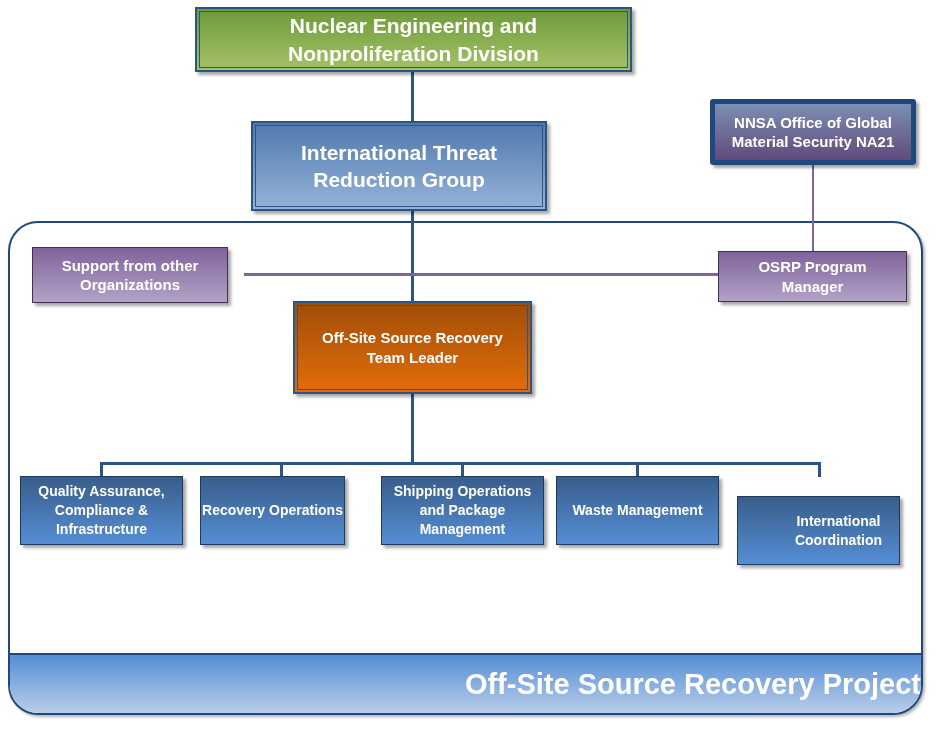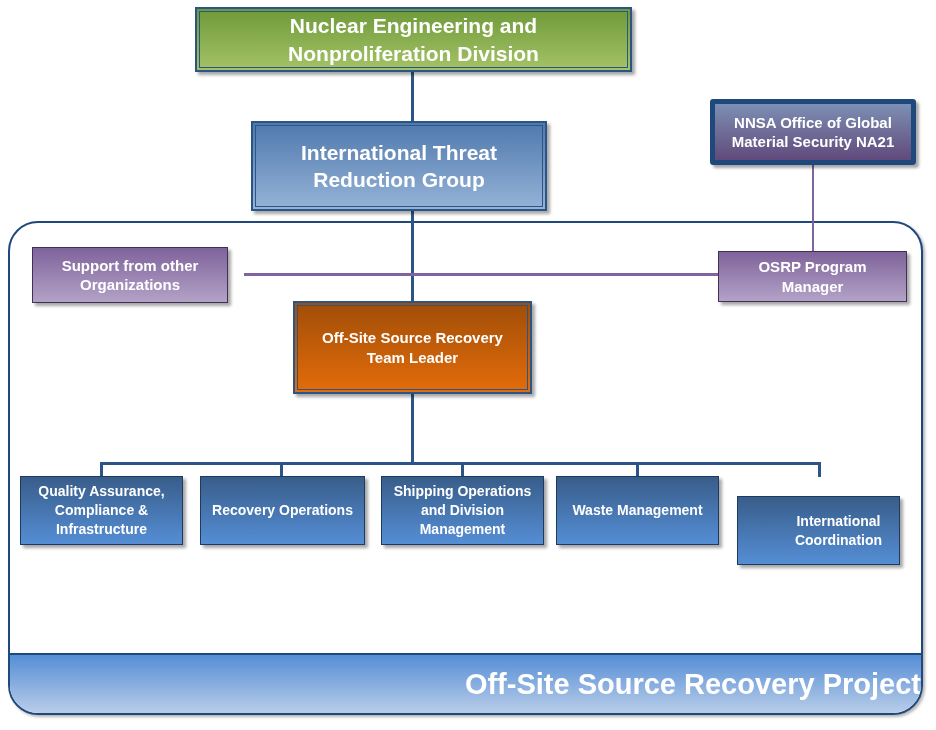--- a/index.html
+++ b/index.html
@@ -83,26 +83,26 @@
 <div class="box orange" style="left:293px; top:301px; width:239px; height:93px;">
   <span>Off-Site Source Recovery
 Team Leader</span>
 </div>
 
 <div class="box dept" style="left:20px; top:476px; width:163px; height:69px;">
   <span>Quality Assurance,
 Compliance &amp;
 Infrastructure</span>
 </div>
-<div class="box dept" style="left:200px; top:476px; width:165px; height:69px;">
+<div class="box dept" style="left:200px; top:476px; width:145px; height:69px;">
   <span>Recovery Operations</span>
 </div>
 <div class="box dept" style="left:381px; top:476px; width:163px; height:69px;">
   <span>Shipping Operations
-and Division
+and Package
 Management</span>
 </div>
 <div class="box dept" style="left:556px; top:476px; width:163px; height:69px;">
   <span>Waste Management</span>
 </div>
 <div class="box dept" style="left:737px; top:496px; width:163px; height:69px;padding-left:40px;">
   <span>International
 Coordination</span>
 </div>
 

